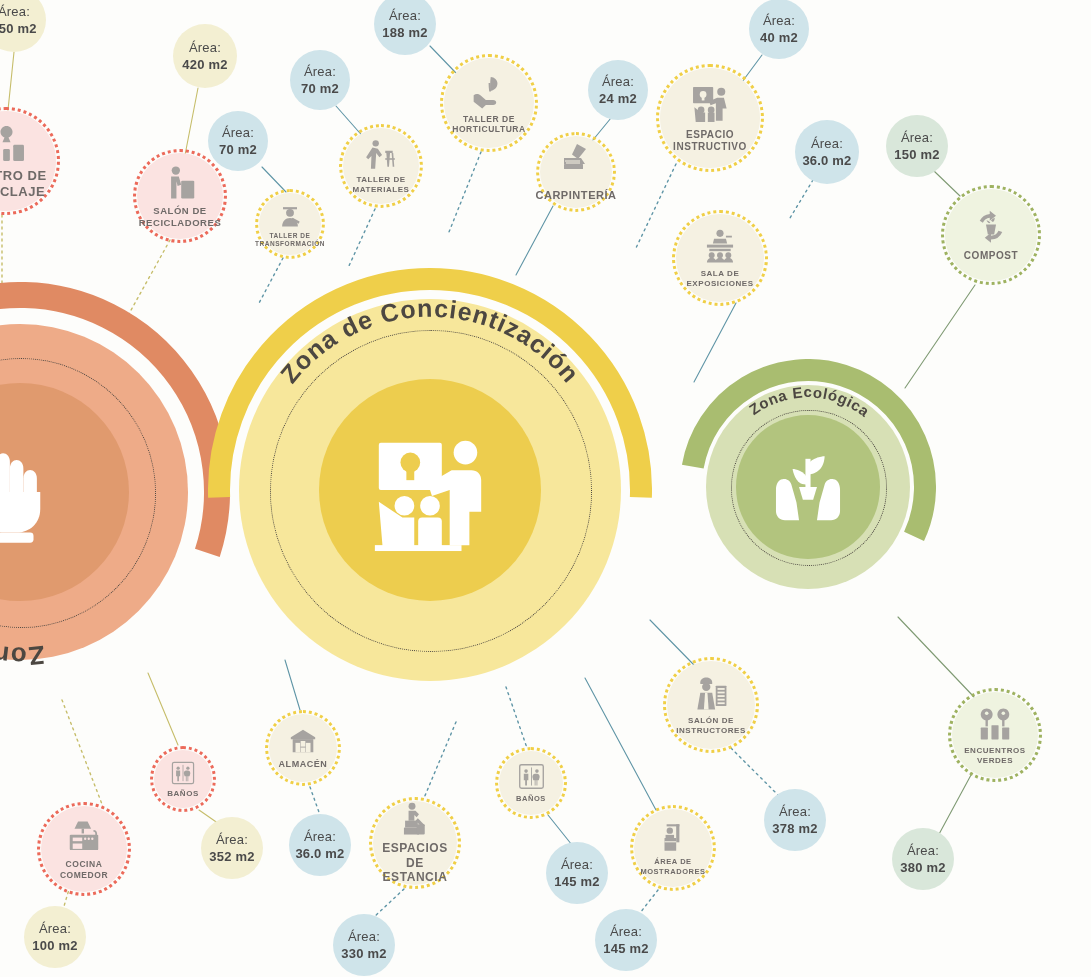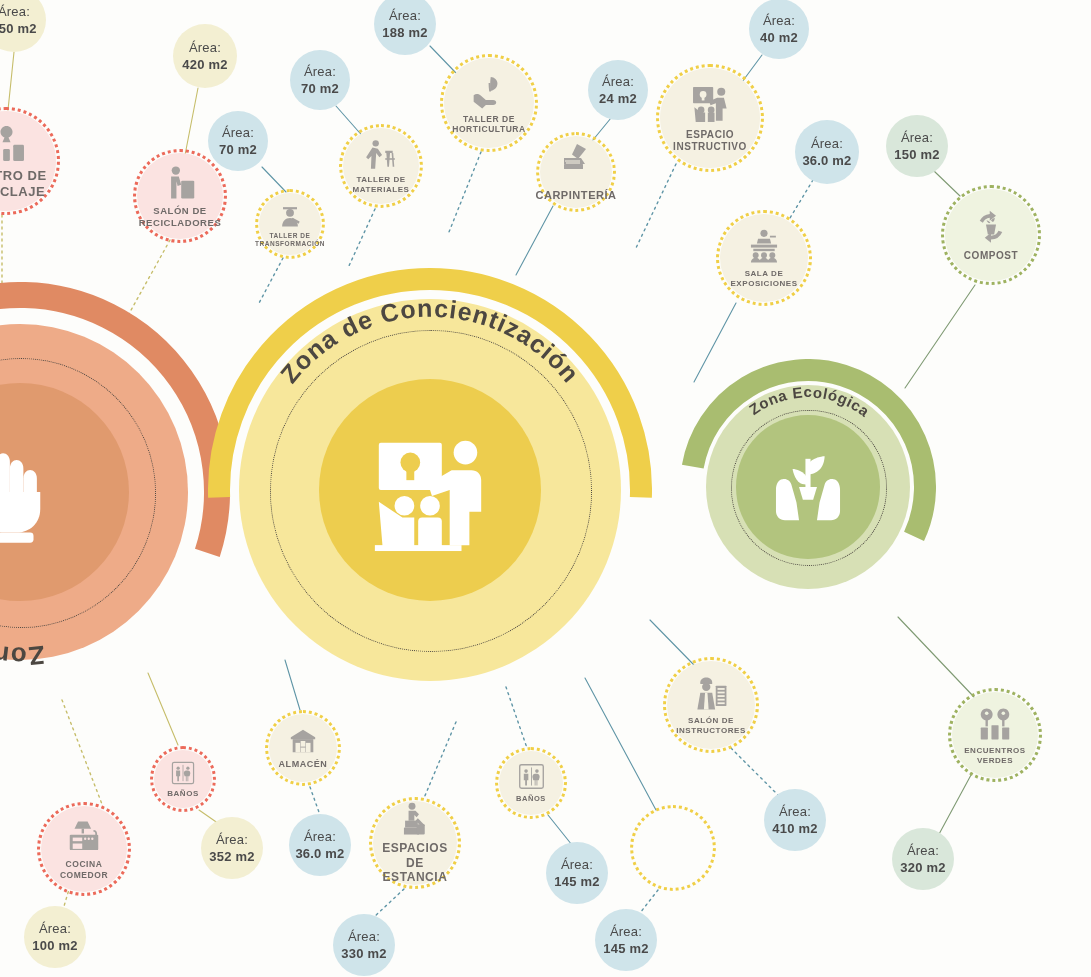--- a/index.html
+++ b/index.html
@@ -307,21 +307,21 @@
             <path d="M42 22h10l4 16h-6v18h-10V30l-8 3-2-6z"></path>
         <path d="M8 36l10 8h6v14H10l-2-22z"></path>
             <circle cx="18" cy="40" r="5"></circle>
         <path d="M28 44h10v14H28z"></path>
             <circle cx="33" cy="40" r="5"></circle>
           </svg>
           <div class="nlabel" style="font-size: 10px;">ESPACIO
 INSTRUCTIVO</div>
         </div>
       </div>
-      <div class="node" style="left: 764px; top: 258px; width: 96px; height: 96px;">
+      <div class="node" style="left: 720px; top: 258px; width: 96px; height: 96px;">
         <div class="ring ring-yellow"></div>
         <div class="body fill-cream">
           <svg class="ico" width="38" height="38" viewBox="0 0 64 64" fill="#a6a3a0" xmlns="http://www.w3.org/2000/svg">
             <circle cx="32" cy="9" r="6"></circle>
             <path d="M22 18h20l2 8H20z"></path>
             <rect x="42" y="13" width="10" height="3"></rect>
         <rect x="10" y="28" width="44" height="5"></rect>
             <rect x="14" y="35" width="36" height="4"></rect>
         <circle cx="18" cy="46" r="5"></circle>
             <circle cx="32" cy="46" r="5"></circle>
@@ -415,20 +415,32 @@
         <circle cx="20" cy="20" r="4"></circle>
             <path d="M15 26h10v14h-3v12h-4V40h-3z"></path>
         <circle cx="44" cy="20" r="4"></circle>
             <path d="M44 26c4 0 6 3 6 7l-2 7h-3v12h-2V40h-2v12h-2V40h-3l-2-7c0-4 2-7 6-7z"></path>
           </svg>
           <div class="nlabel" style="font-size: 7.5px;">BAÑOS</div>
         </div>
       </div>
       <div class="node" style="left: 673px; top: 848px; width: 86px; height: 86px;">
         <div class="ring ring-yellow"></div>
+        <div class="body fill-cream">
+          <svg class="ico" width="34" height="34" viewBox="0 0 64 64" fill="#a6a3a0" xmlns="http://www.w3.org/2000/svg">
+            <rect x="38" y="8" width="6" height="34"></rect>
+            <rect x="20" y="8" width="24" height="4"></rect>
+        <circle cx="26" cy="20" r="6"></circle>
+            <path d="M18 28h16v8H18z"></path>
+        <rect x="16" y="34" width="22" height="24" rx="1"></rect>
+            <rect x="16" y="40" width="22" height="2" fill="#f5f1e2"></rect>
+          </svg>
+          <div class="nlabel" style="font-size: 7.5px;">ÁREA DE
+MOSTRADORES</div>
+        </div>
       </div>
       <div class="node" style="left: 711px; top: 705px; width: 96px; height: 96px;">
         <div class="ring ring-yellow"></div>
         <div class="body fill-cream">
           <svg class="ico" width="38" height="38" viewBox="0 0 64 64" fill="#a6a3a0" xmlns="http://www.w3.org/2000/svg">
             <path d="M14 12c0-5 5-8 10-8s10 3 10 8v3H14z"></path>
             <circle cx="24" cy="20" r="7"></circle>
         <path d="M14 30h20l5 28H9z"></path>
             <path d="M22 30h4l2 28h-8z" fill="#f5f1e2"></path>
         <rect x="40" y="18" width="18" height="34" rx="1"></rect>
@@ -520,21 +532,21 @@
       <div class="area-bubble tone-blue" style="left: 577px; top: 873px; width: 62px; height: 62px;">
         <span class="a-lbl">Área:</span>
         <span class="a-val">145 m2</span>
       </div>
       <div class="area-bubble tone-blue" style="left: 626px; top: 940px; width: 62px; height: 62px;">
         <span class="a-lbl">Área:</span>
         <span class="a-val">145 m2</span>
       </div>
       <div class="area-bubble tone-blue" style="left: 795px; top: 820px; width: 62px; height: 62px;">
         <span class="a-lbl">Área:</span>
-        <span class="a-val">410 m2</span>
+        <span class="a-val">378 m2</span>
       </div>
       <div class="area-bubble tone-mint" style="left: 923px; top: 859px; width: 62px; height: 62px;">
         <span class="a-lbl">Área:</span>
-        <span class="a-val">320 m2</span>
+        <span class="a-val">380 m2</span>
       </div>
     </div>
 
 </div>
 
 </body></html>

